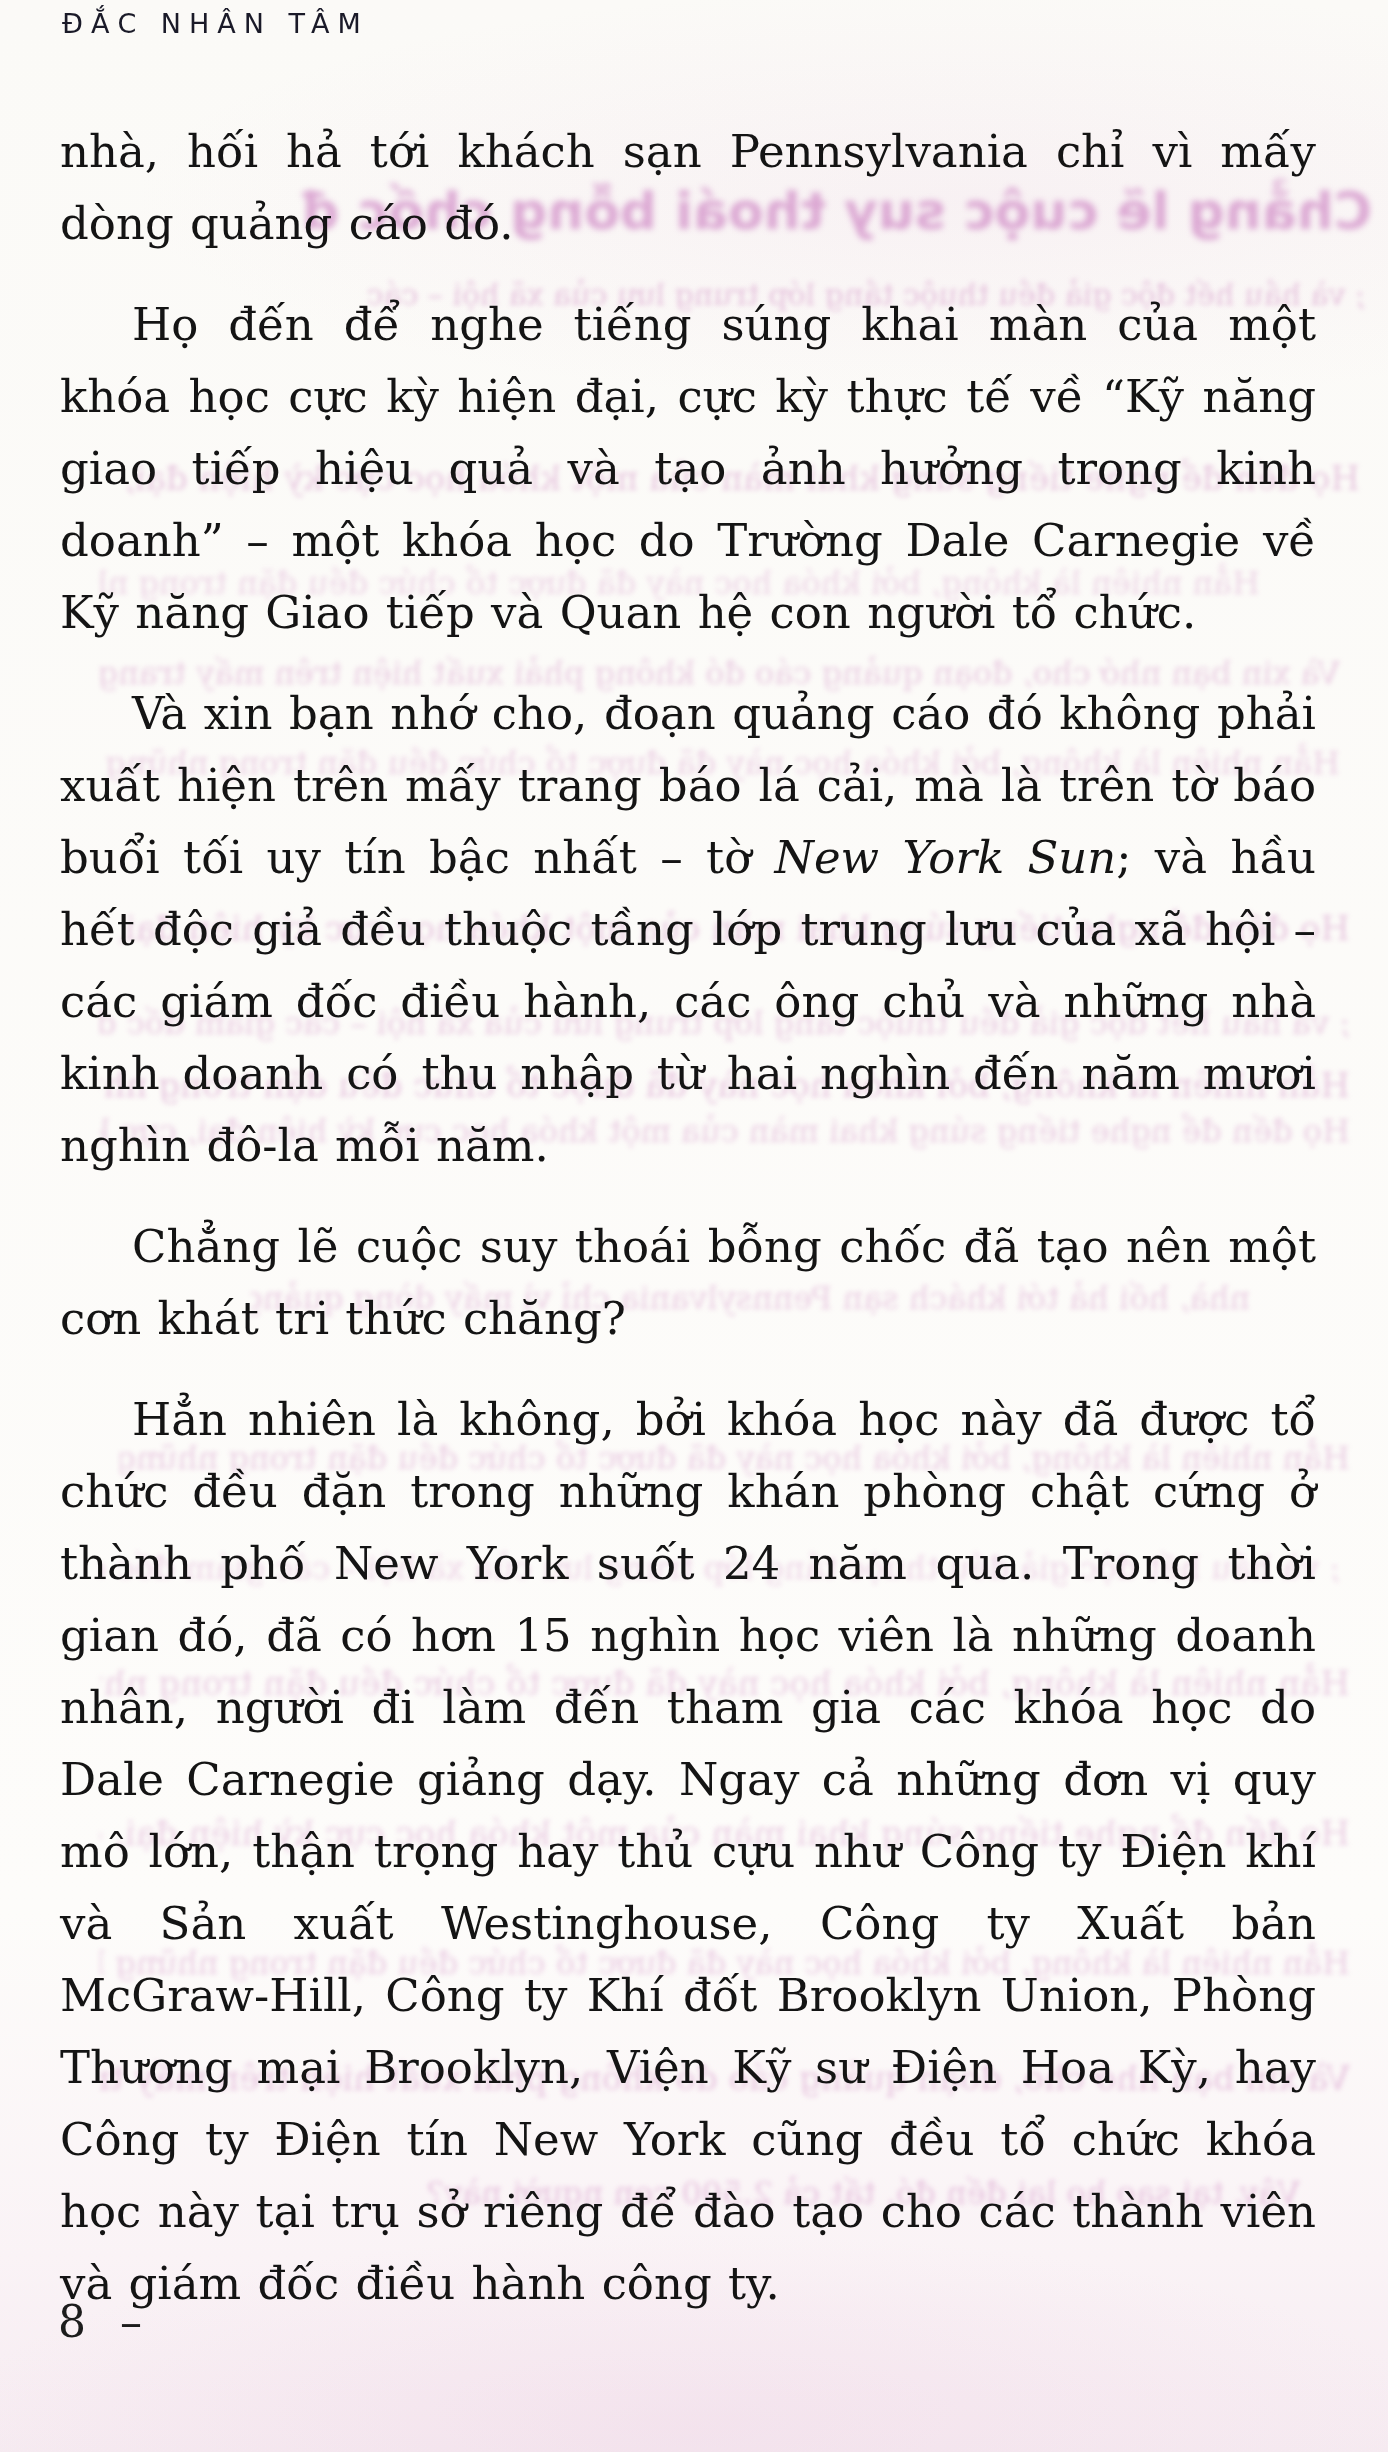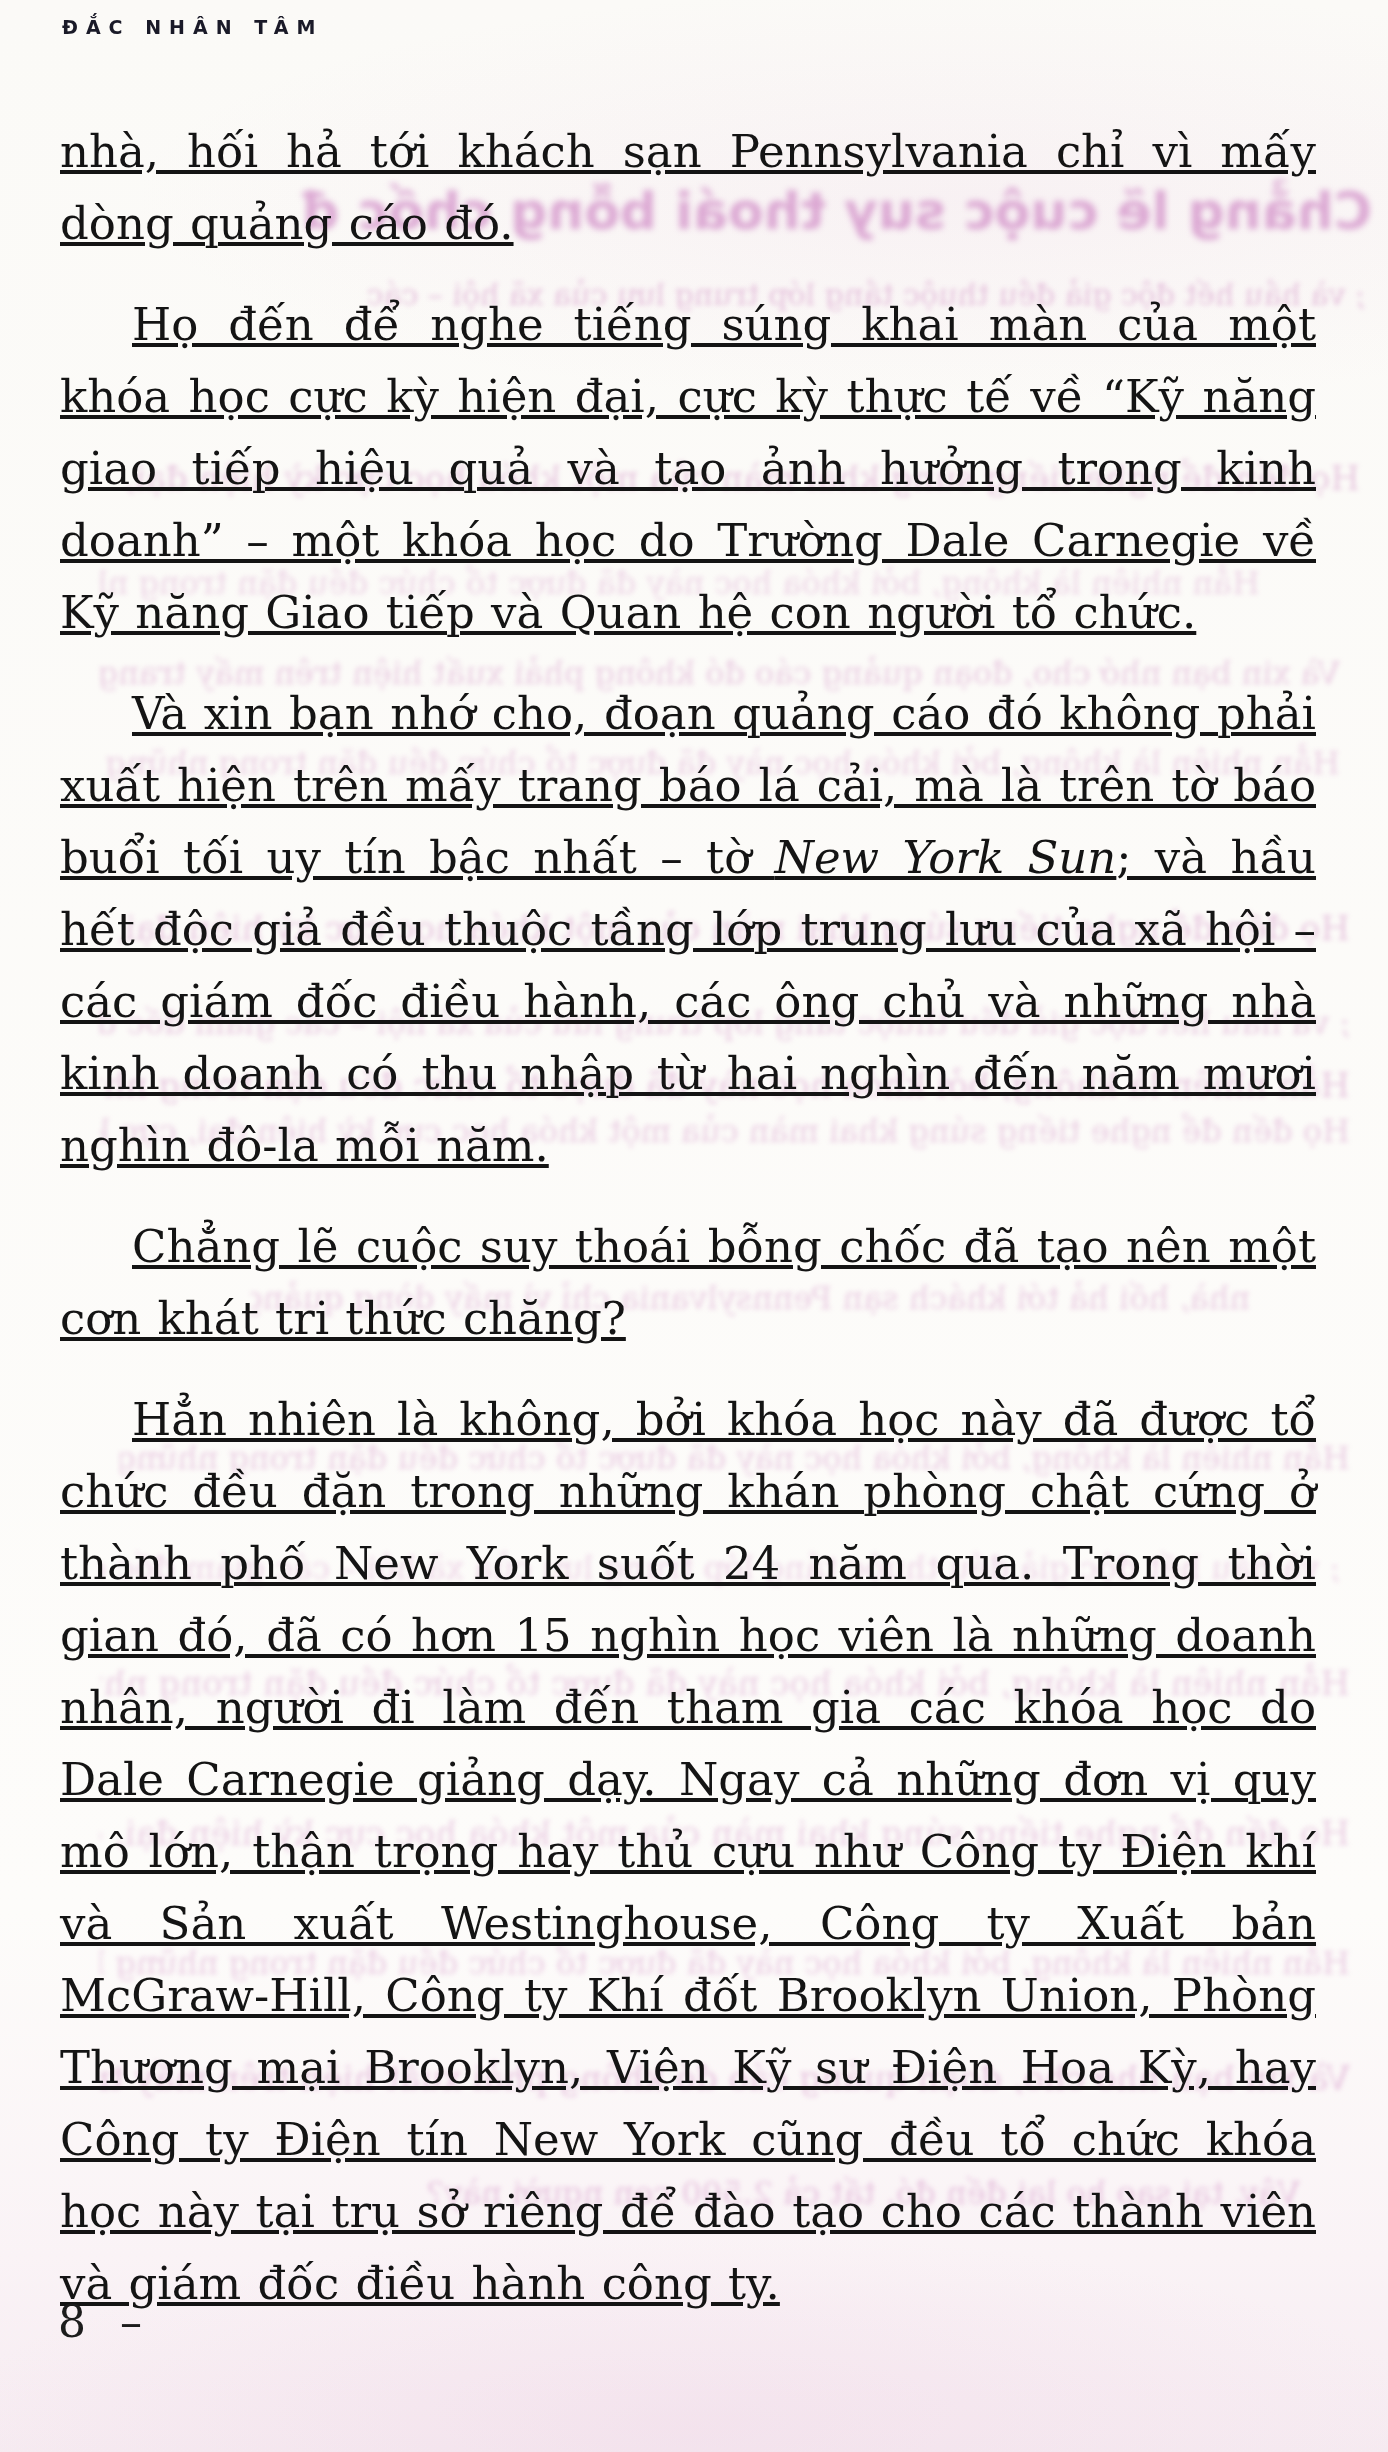--- a/index.html
+++ b/index.html
@@ -24,44 +24,43 @@
     position: absolute;
     inset: 0;
     background:
       radial-gradient(1200px 300px at 70% 8%, rgba(233,200,225,0.18), rgba(233,200,225,0) 70%),
       radial-gradient(1000px 260px at 50% 99%, rgba(236,205,226,0.30), rgba(236,205,226,0) 75%);
     pointer-events: none;
   }
 
   .running-header {
     position: absolute;
-    top: 16px;
+    top: 8px;
     left: 62px;
     font-family: "DejaVu Sans", "Liberation Sans", sans-serif;
-    font-weight: bold;
-    font-size: 19px;
+    font-weight: normal;
+    font-size: 27px;
     letter-spacing: 8px;
     color: #1a1a28;
     z-index: 3;
   }
 
   .body-text {
     position: absolute;
     top: 116px;
     left: 60px;
     width: 1272px;
     font-size: 45px;
     line-height: 72px;
     text-align: justify;
     z-index: 2;
   }
   .body-text p {
     margin: 0 16px 29px 0;
     word-spacing: 2px;
-    text-decoration: underline;
   }
   .body-text p.indent { text-indent: 72px; }
   .body-text em { font-style: italic; }
 
   .page-number {
     position: absolute;
     top: 2296px;
     left: 58px;
     font-size: 44px;
     color: #1c1c1c;

